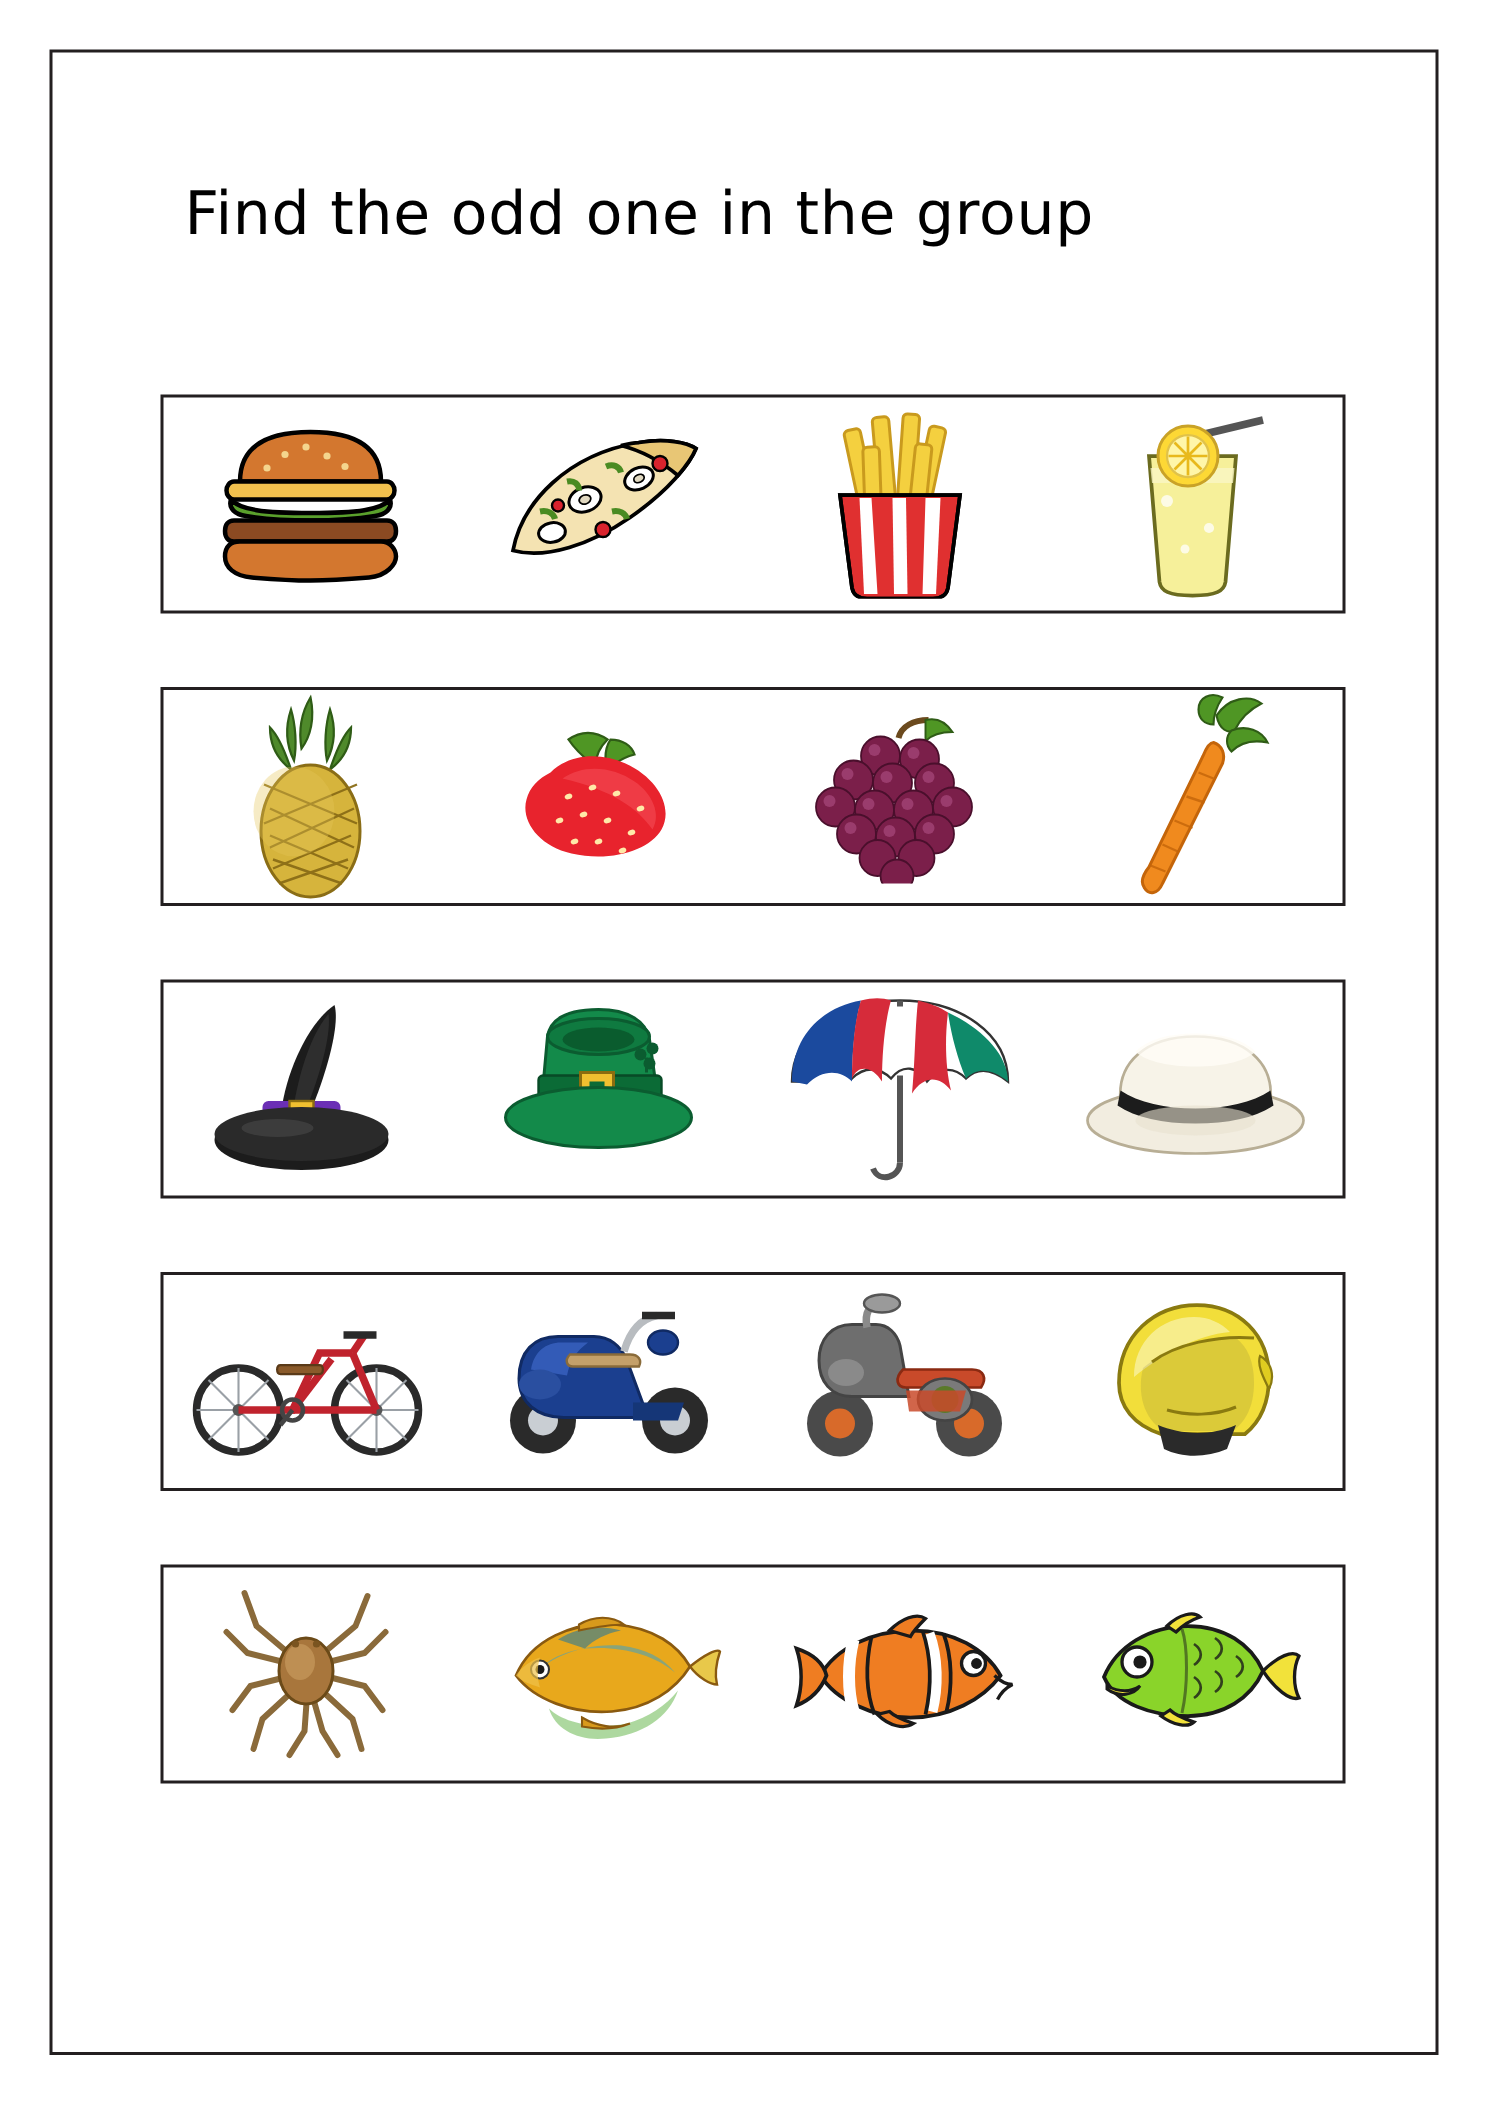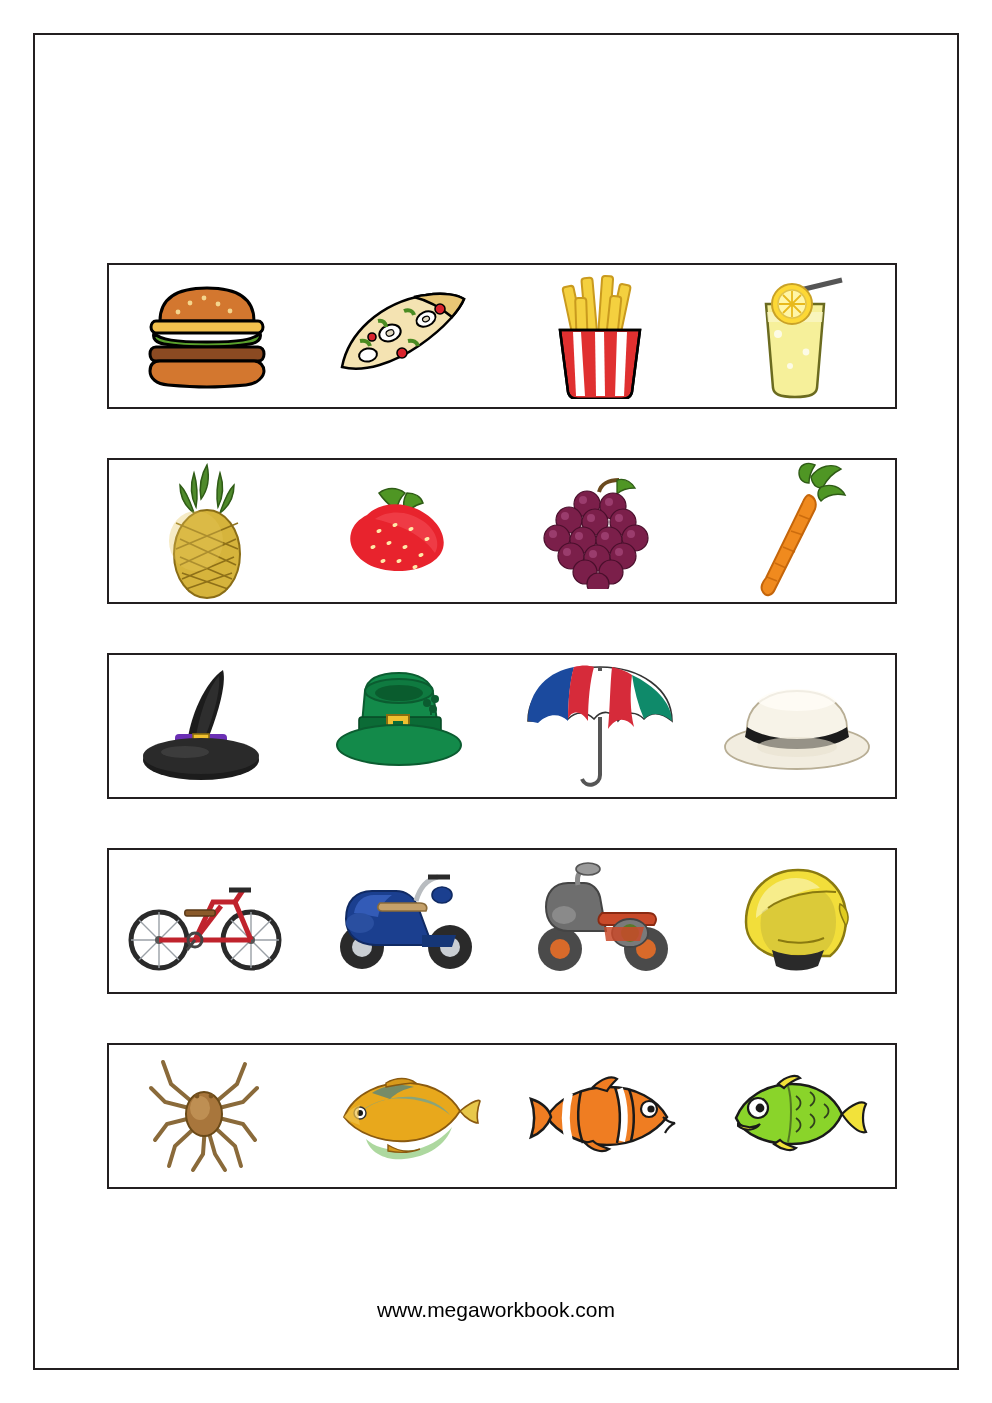--- a/index.html
+++ b/index.html
@@ -65,20 +65,21 @@
     font-family: "Liberation Sans", sans-serif;
     font-size: 21px;
     color: #000000;
   }
 </style>
 </head>
 <body>
 
 <div class="page">
 
+  <div class="title">Find the odd one in the group</div>
 
   <div class="rows">
 
     <div class="row">
       <div class="cell">
         <span>
           <svg width="130" height="110" viewBox="0 0 130 110">
             <path d="M18 40c0-22 16-33 47-33s47 11 47 33z" fill="#d3772f" stroke="#000" stroke-width="3"></path>
             <circle cx="48" cy="22" r="2.4" fill="#f4d58d"></circle>
               <circle cx="62" cy="17" r="2.4" fill="#f4d58d"></circle>
@@ -465,14 +466,13 @@
             <circle cx="36" cy="42" r="10" fill="#fff" stroke="#1a1a1a" stroke-width="2.2"></circle>
             <circle cx="38" cy="42" r="4.4" fill="#1a1a1a"></circle>
             <path d="M16 58c8 4 16 4 22 0-4 6-14 8-22 2z" fill="#f2e23a" stroke="#1a1a1a" stroke-width="2"></path>
           </svg>
         </span>
       </div>
     </div>
 
   </div>
 
-  <div class="footer">www.megaworkbook.com</div>
 </div>
 
 </body></html>

